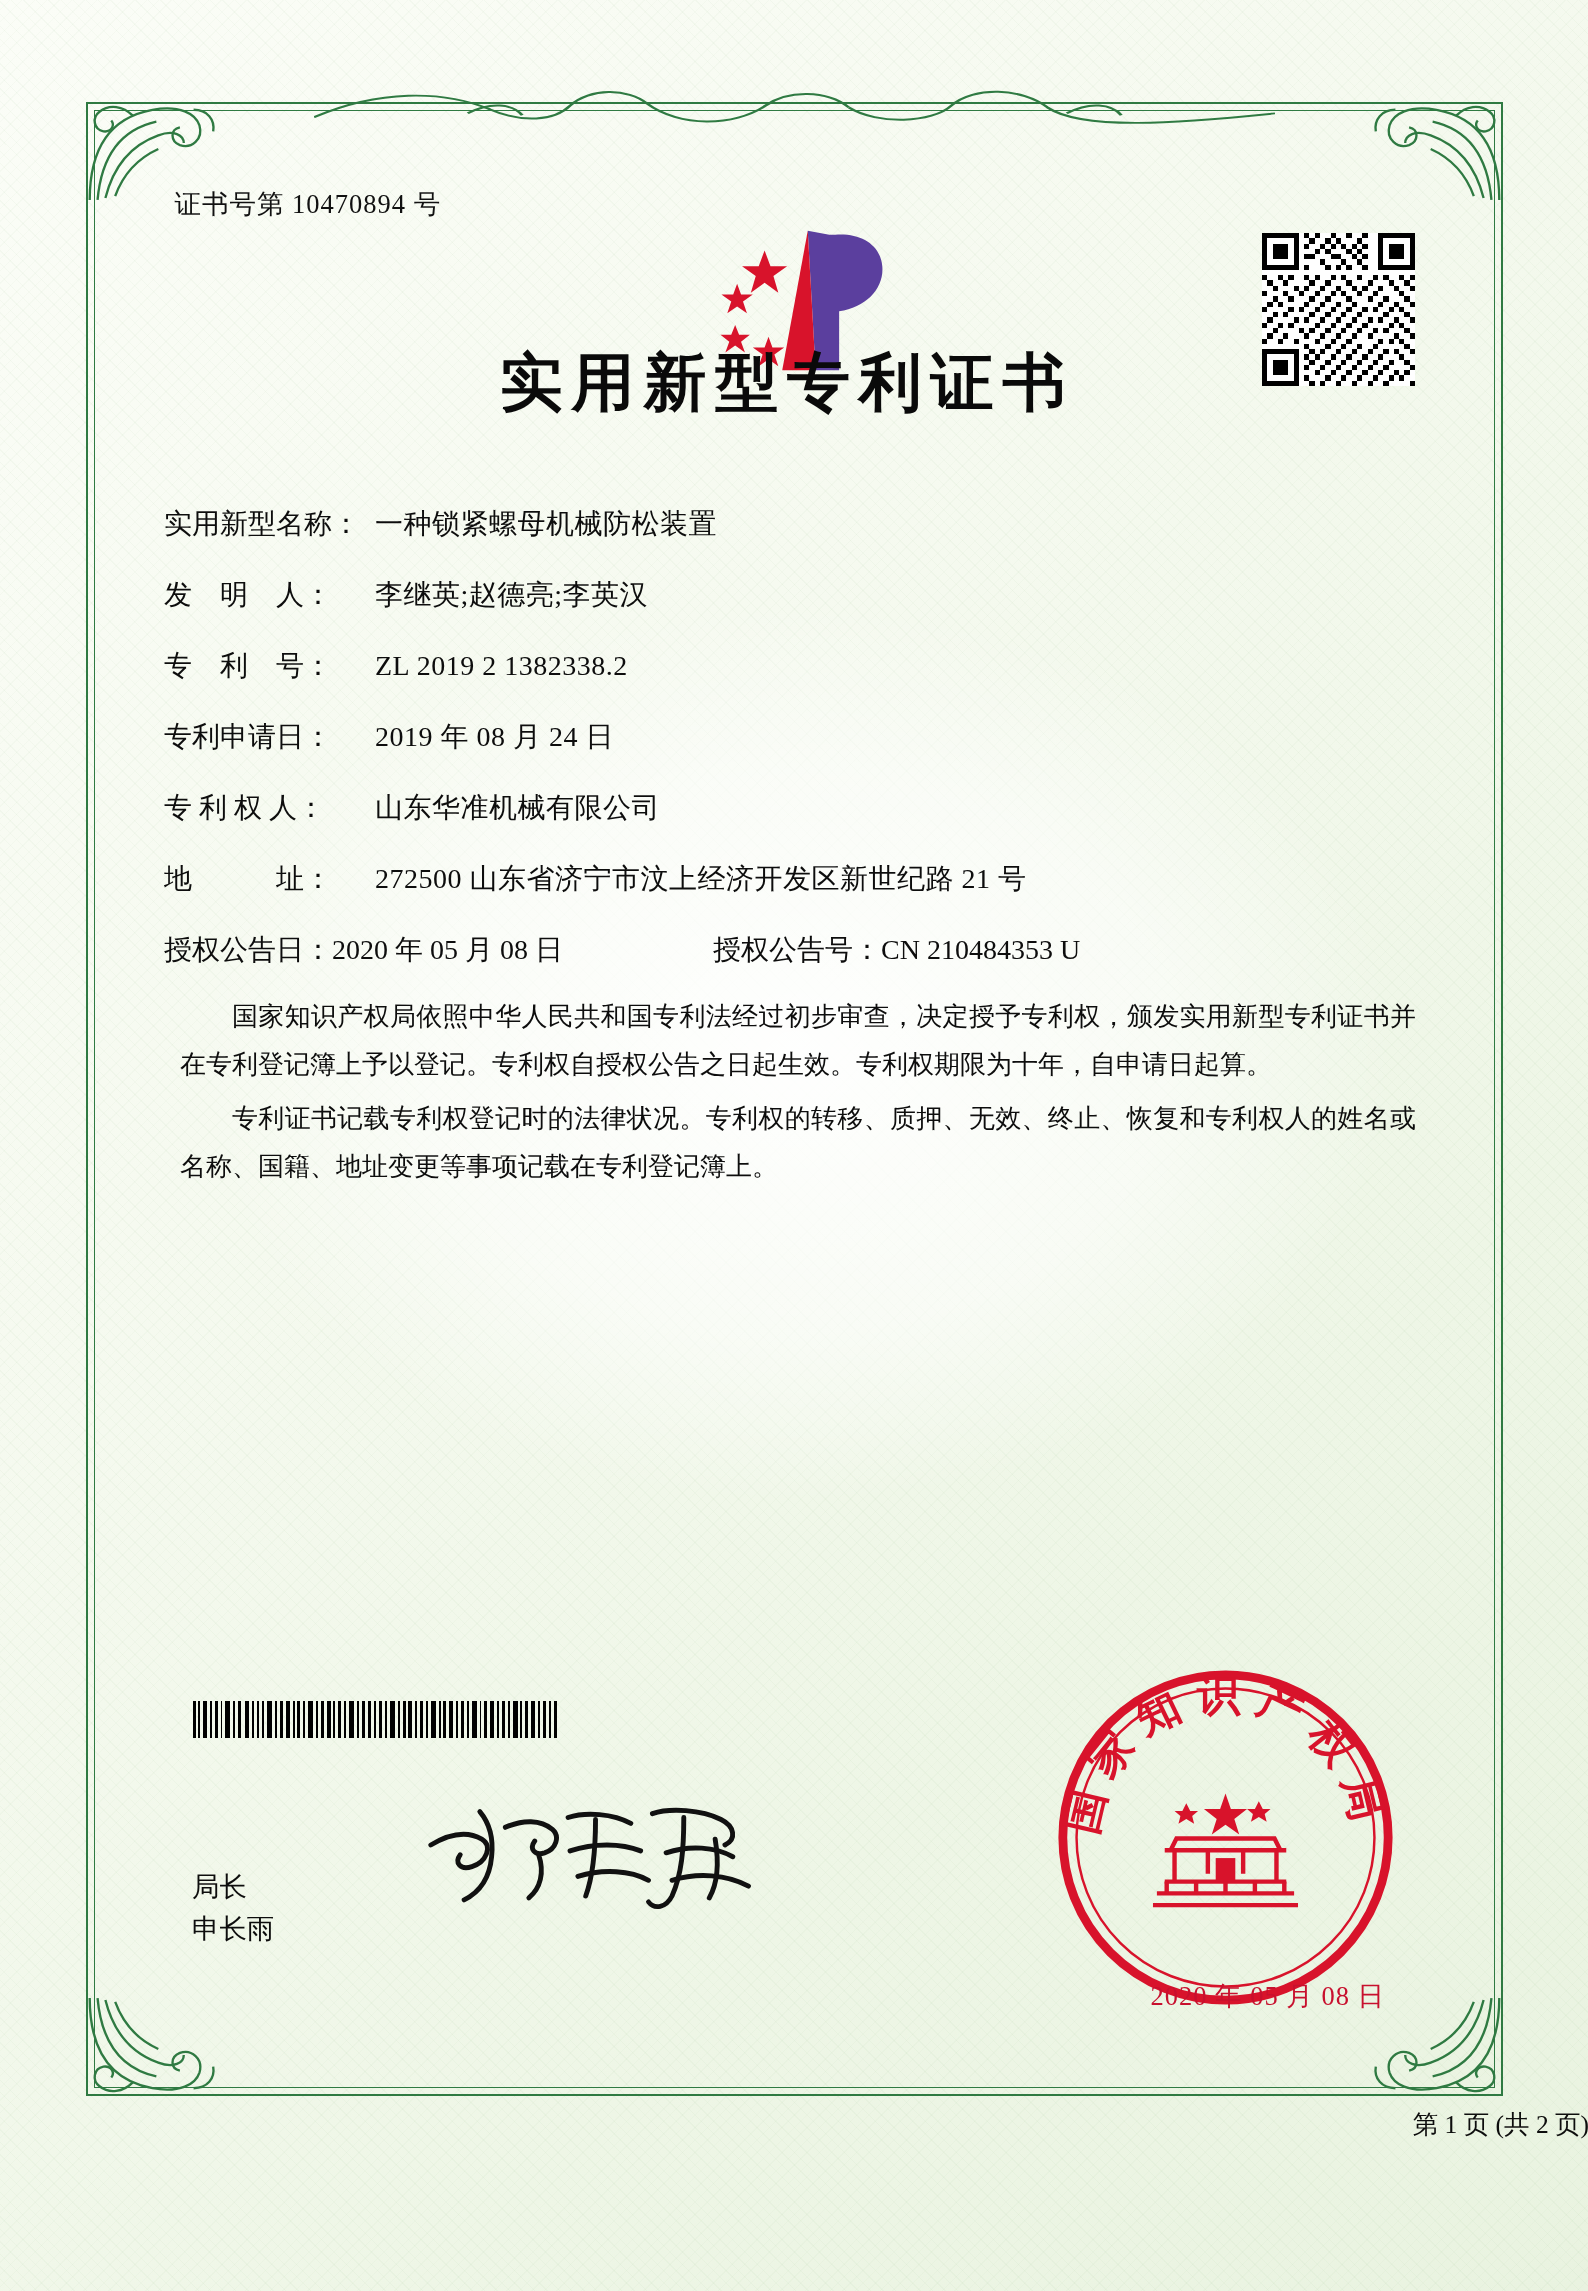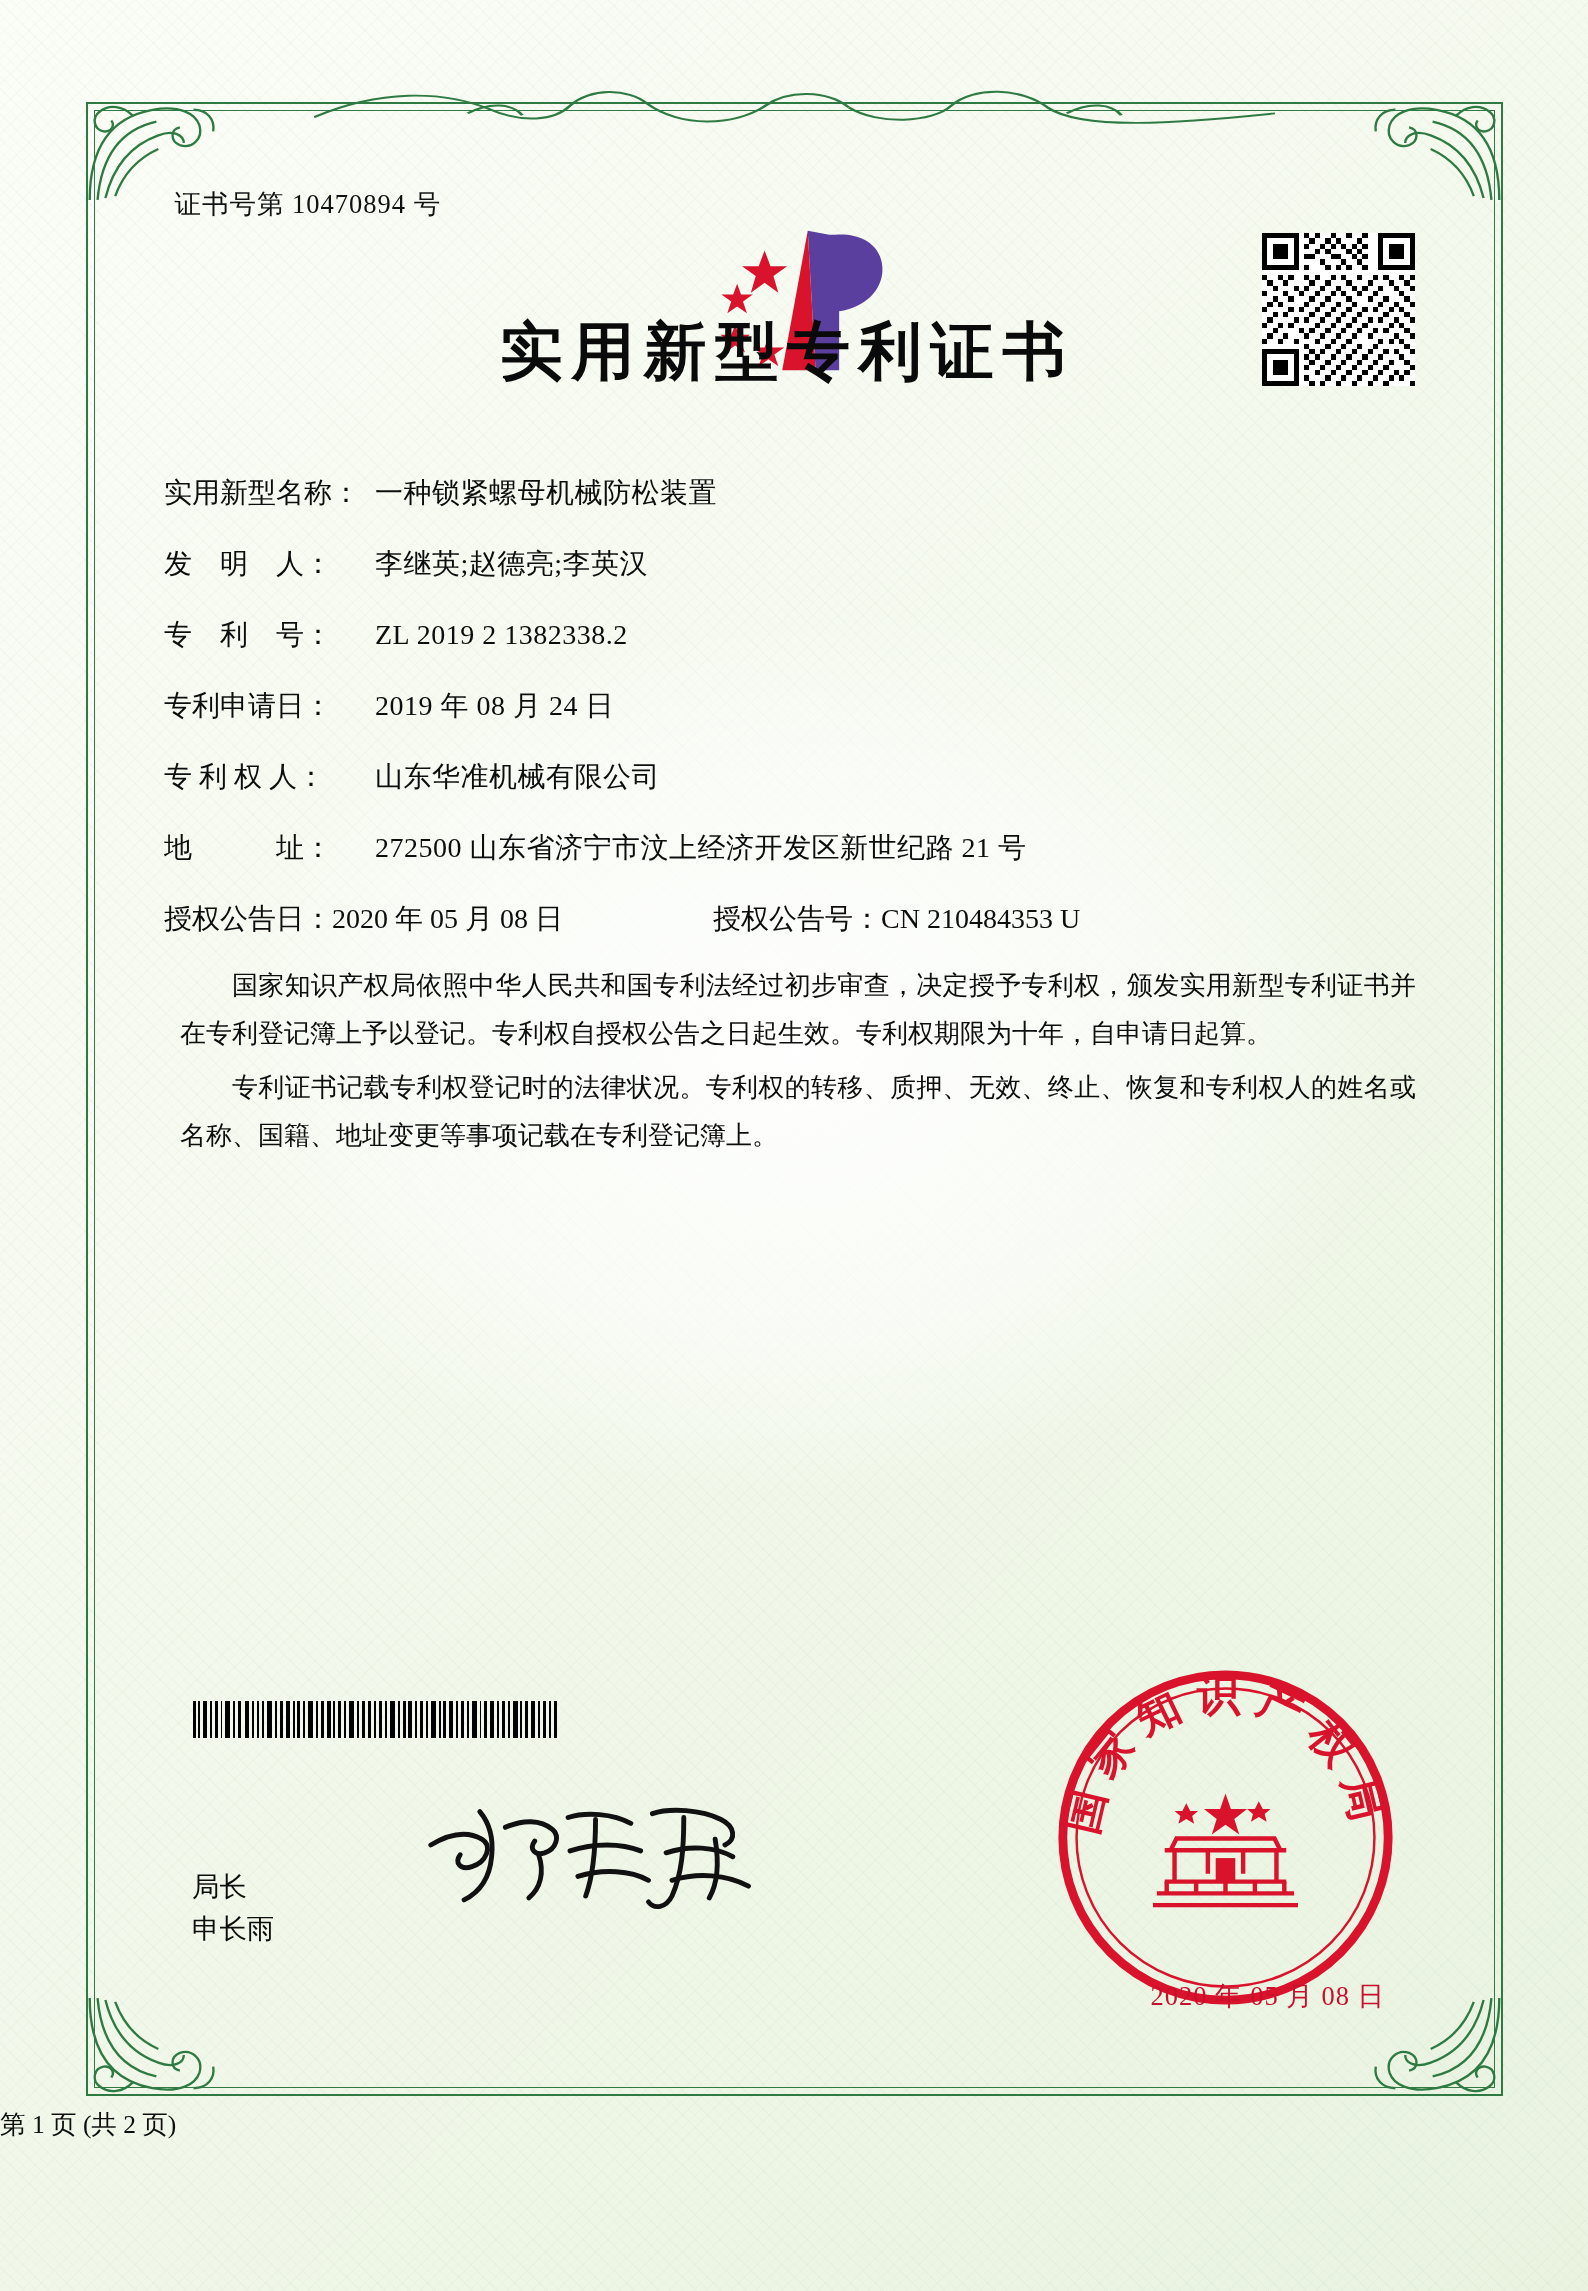--- a/index.html
+++ b/index.html
@@ -101,21 +101,21 @@
     position: absolute;
     right: 174px;
     top: 233px;
     width: 153px;
     height: 153px;
     background-color: #fff;
   }
   .qr svg { display:block; }
 
   .title {
-    margin-top: 87px;
+    margin-top: 118px;
     text-align: center;
     font-size: 63px;
     font-weight: bold;
     letter-spacing: 8.8px;
     color: #0a0a0a;
     font-family: Liberation Mono, monospace;
   }
 
   .fields {
     margin-top: 84px;
@@ -196,21 +196,21 @@
     top: 1978px;
     font-size: 26.5px;
     color: #c8102e;
     letter-spacing: 1px;
   }
 
   .page-num {
     position: absolute;
     left: 0; right: 0;
     top: 2107px;
-    text-align: left;
+    text-align: right;
     font-size: 25.5px;
     color: #0d0d0d;
   }
   .footer-note {
     position: absolute;
     left: 0; right: 0;
     top: 2213px;
     text-align: center;
     font-size: 25.5px;
     color: #0d0d0d;

